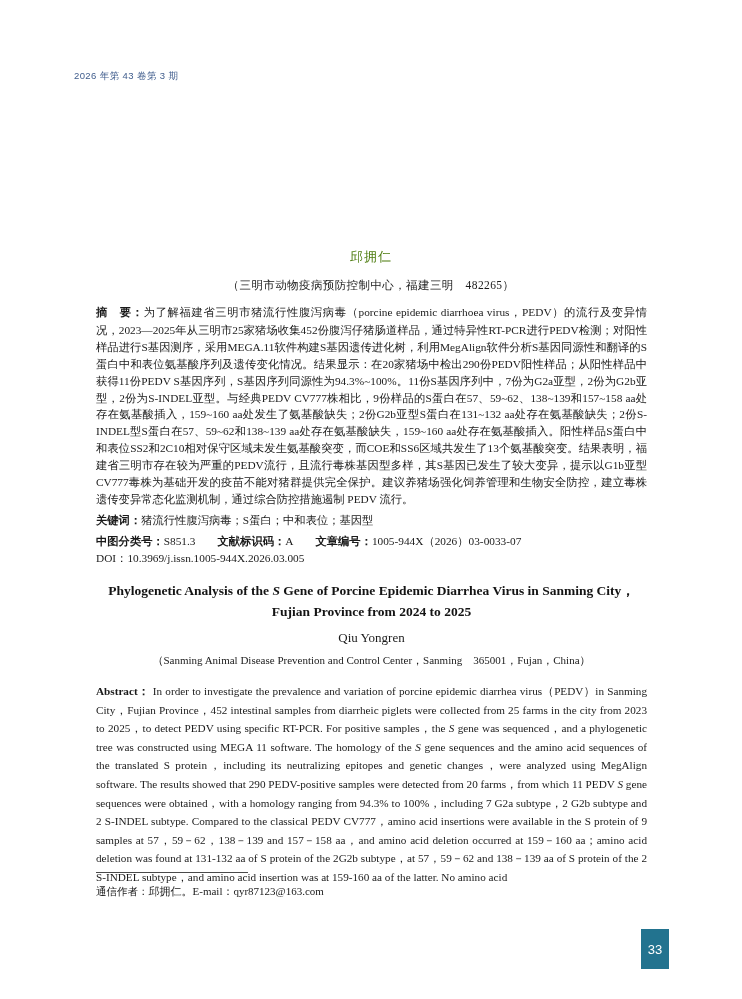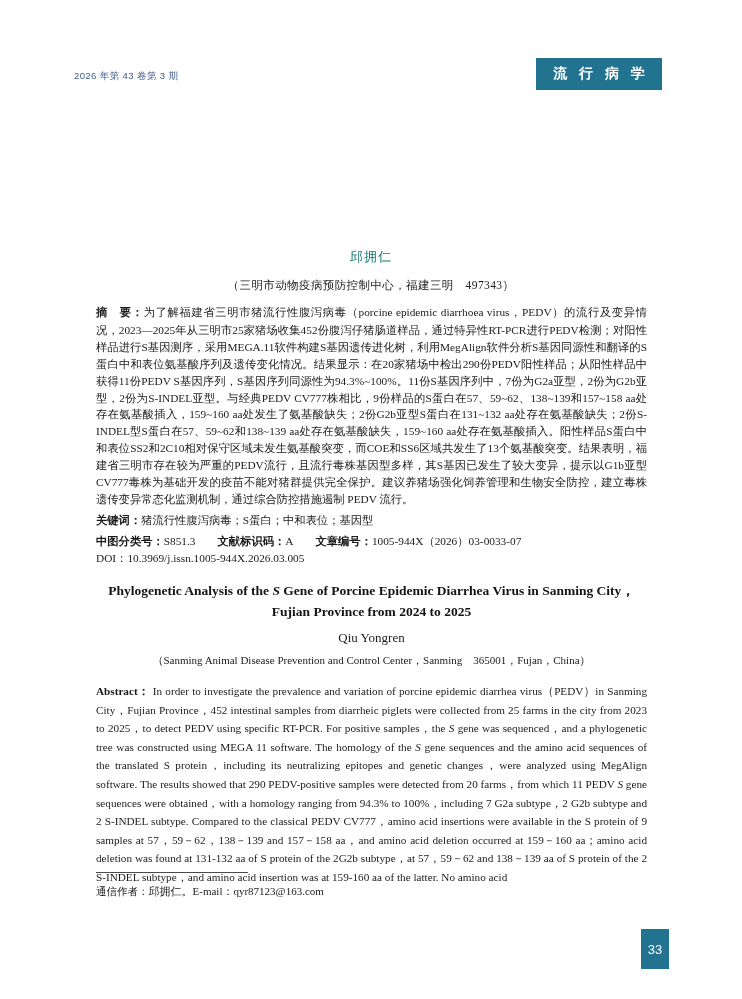--- a/index.html
+++ b/index.html
@@ -82,21 +82,21 @@
 
   .author-cn {
     position: absolute;
     top: 248px;
     left: 60px;
     width: 622px;
     text-align: center;
     font-family: "DejaVu Sans", "Liberation Sans", sans-serif;
     font-size: 13px;
     letter-spacing: 1px;
-    color: #0f766e;
+    color: #4d7c0f;
   }
 
   .affil-cn {
     position: absolute;
     top: 278px;
     left: 60px;
     width: 622px;
     text-align: center;
     font-family: "Liberation Serif", "DejaVu Serif", serif;
     font-size: 11.5px;
@@ -232,25 +232,24 @@
     justify-content: center;
   }
 </style>
 </head>
 <body>
 
 <div class="page">
 
   <div class="runhead">2026 年第 43 卷第 3 期</div>
 
-  <div class="section-banner">流 行 病 学</div>
 
 
   <div class="author-cn">邱拥仁</div>
-  <div class="affil-cn">（三明市动物疫病预防控制中心，福建三明　497343）</div>
+  <div class="affil-cn">（三明市动物疫病预防控制中心，福建三明　482265）</div>
 
   <div class="abs-cn"><span class="lbl">摘　要：</span><span>为了解福建省三明市猪流行性腹泻病毒（porcine epidemic diarrhoea virus，PEDV）的流行及变异情况，2023—2025年从三明市25家猪场收集452份腹泻仔猪肠道样品，通过特异性RT-PCR进行PEDV检测；对阳性样品进行S基因测序，采用MEGA.11软件构建S基因遗传进化树，利用MegAlign软件分析S基因同源性和翻译的S蛋白中和表位氨基酸序列及遗传变化情况。结果显示：在20家猪场中检出290份PEDV阳性样品；从阳性样品中获得11份PEDV S基因序列，S基因序列同源性为94.3%~100%。11份S基因序列中，7份为G2a亚型，2份为G2b亚型，2份为S-INDEL亚型。与经典PEDV CV777株相比，9份样品的S蛋白在57、59~62、138~139和157~158 aa处存在氨基酸插入，159~160 aa处发生了氨基酸缺失；2份G2b亚型S蛋白在131~132 aa处存在氨基酸缺失；2份S-INDEL型S蛋白在57、59~62和138~139 aa处存在氨基酸缺失，159~160 aa处存在氨基酸插入。阳性样品S蛋白中和表位SS2和2C10相对保守区域未发生氨基酸突变，而COE和SS6区域共发生了13个氨基酸突变。结果表明，福建省三明市存在较为严重的PEDV流行，且流行毒株基因型多样，其S基因已发生了较大变异，提示以G1b亚型CV777毒株为基础开发的疫苗不能对猪群提供完全保护。建议养猪场强化饲养管理和生物安全防控，建立毒株遗传变异常态化监测机制，通过综合防控措施遏制 PEDV 流行。</span></div>
 
   <div class="kw-cn"><span class="lbl">关键词：</span><span>猪流行性腹泻病毒；S蛋白；中和表位；基因型</span></div>
 
   <div class="clc-cn"><span class="lbl">中图分类号：</span><span>S851.3</span><span class="gap-wide"></span><span class="lbl">文献标识码：</span><span>A</span><span class="gap-wide"></span><span class="lbl">文章编号：</span><span>1005-944X（2026）03-0033-07</span></div>
 
   <div class="doi-cn"><span>DOI：</span><span>10.3969/j.issn.1005-944X.2026.03.005</span></div>
 
   <div class="title-en"><span>Phylogenetic Analysis of the </span><span class="ital-s">S</span><span> Gene of Porcine Epidemic Diarrhea Virus in Sanming City，Fujian Province from 2024 to 2025</span></div>

